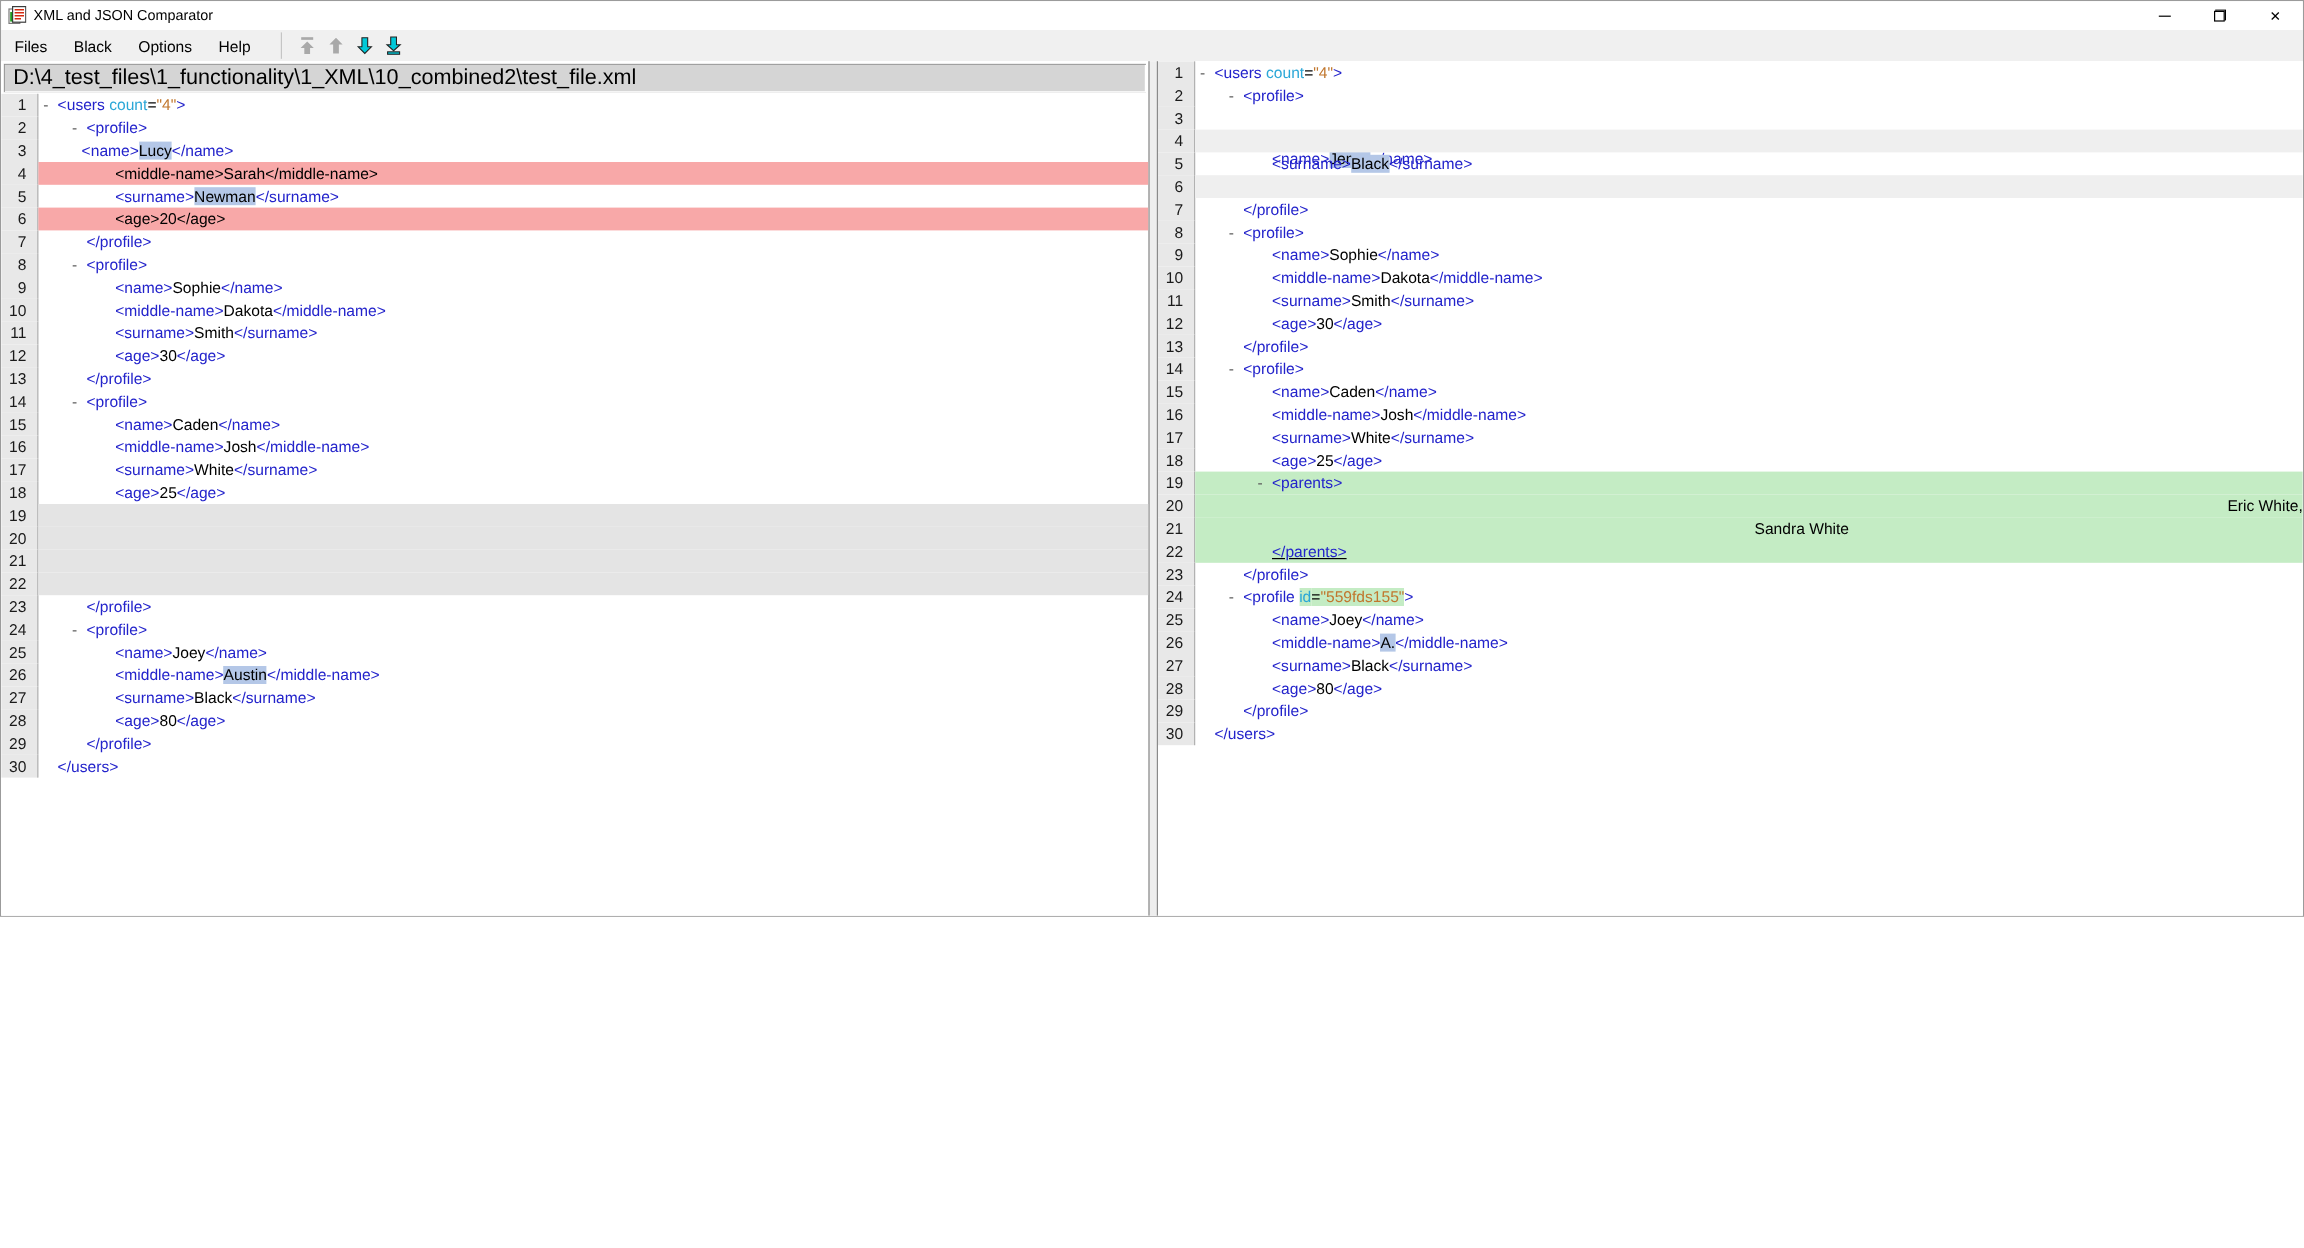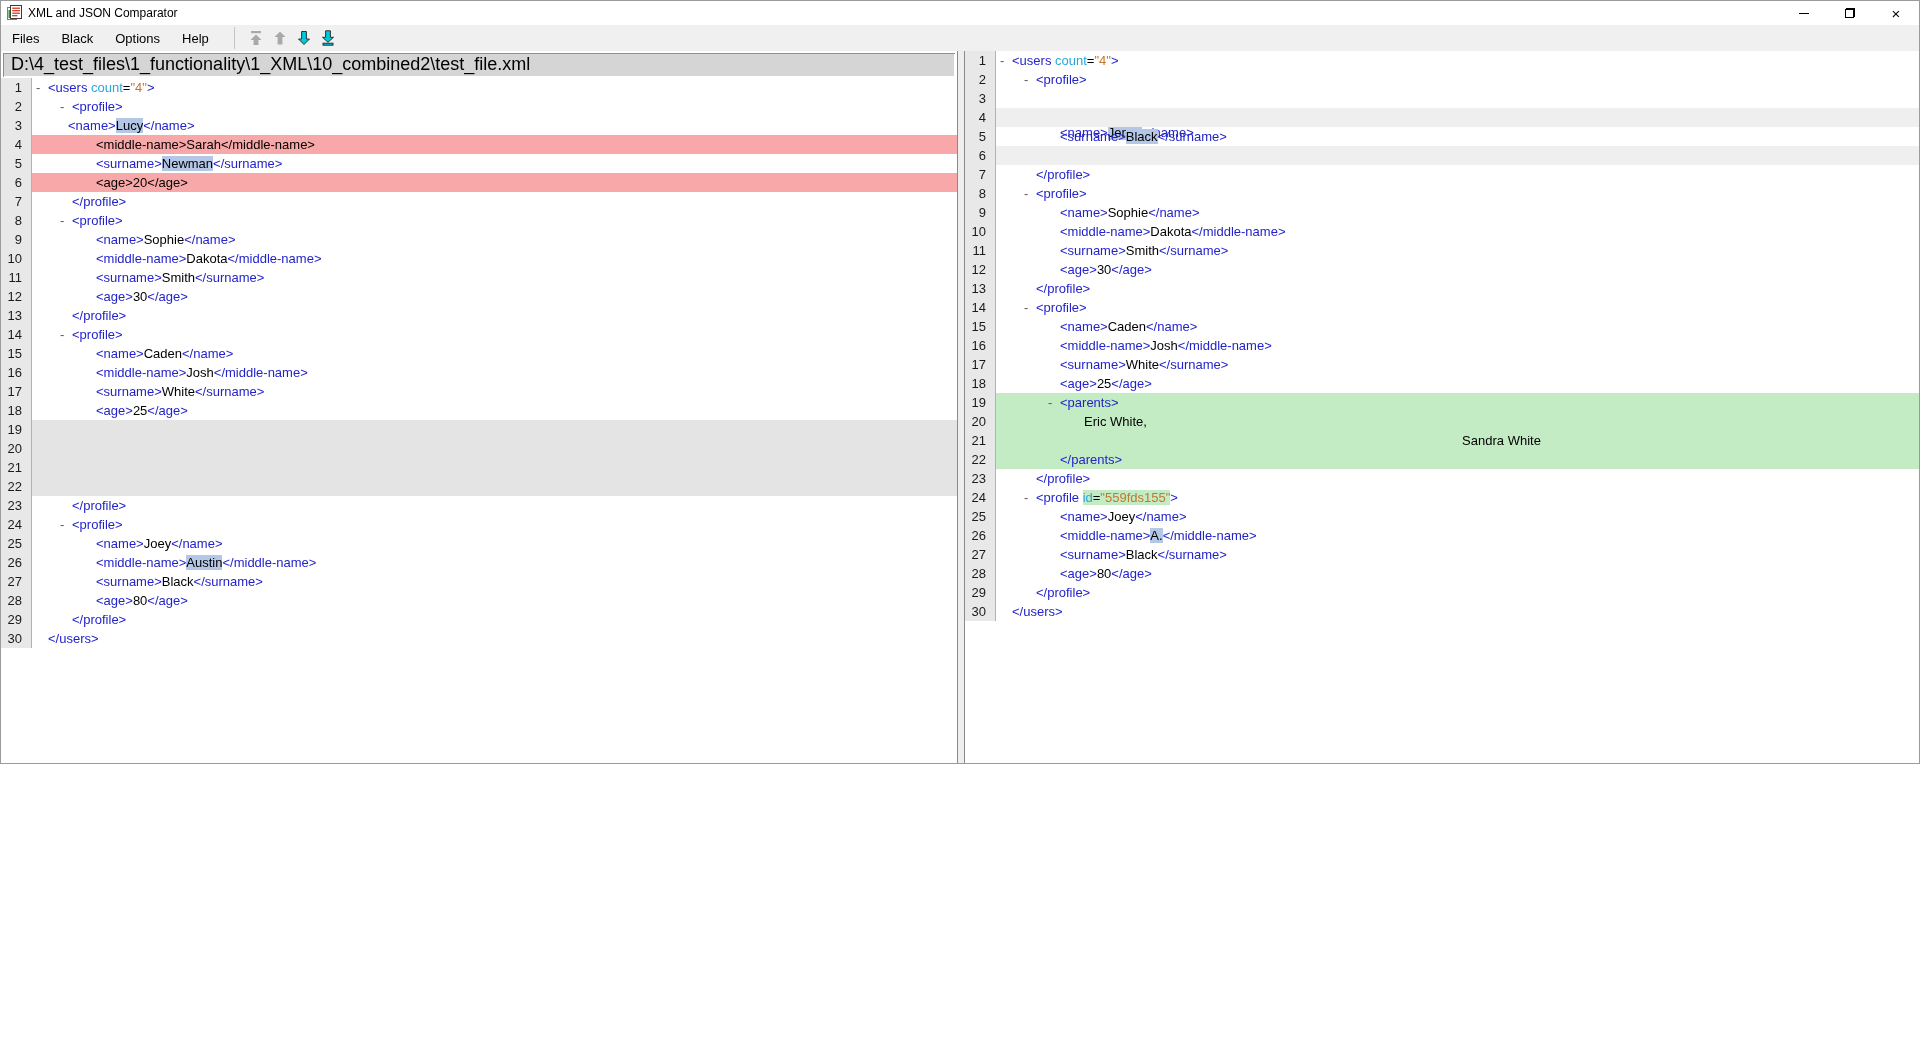--- a/index.html
+++ b/index.html
@@ -365,29 +365,29 @@
           <div class="row">
             <div class="ln">18</div>
             <div class="ct" style="padding-left: 64px;"><span class="t-g">&lt;age&gt;</span><span class="t-t">25</span><span class="t-g">&lt;/age&gt;</span></div>
           </div>
           <div class="row bg-add">
             <div class="ln">19</div>
             <div class="ct" style="padding-left: 64px;"><span class="dash" style="left: 52px;">-</span><span class="t-g">&lt;parents&gt;</span></div>
           </div>
           <div class="row bg-add">
             <div class="ln">20</div>
-            <div class="ct" style="padding-left: 88px;"><span class="t-t">Eric White,</span></div>
+            <div class="ct" style="padding-left: 88px; text-align: right;"><span class="t-t">Eric White,</span></div>
           </div>
           <div class="row bg-add">
             <div class="ln">21</div>
             <div class="ct" style="padding-left: 88px; text-align: center;"><span class="t-t">Sandra White</span></div>
           </div>
           <div class="row bg-add">
             <div class="ln">22</div>
-            <div class="ct" style="padding-left: 64px;"><span class="t-g">&lt;/parents&gt;</span></div>
+            <div class="ct" style="padding-left: 64px; text-decoration: underline;"><span class="t-g">&lt;/parents&gt;</span></div>
           </div>
           <div class="row">
             <div class="ln">23</div>
             <div class="ct" style="padding-left: 40px;"><span class="t-g">&lt;/profile&gt;</span></div>
           </div>
           <div class="row">
             <div class="ln">24</div>
             <div class="ct" style="padding-left: 40px;"><span class="dash" style="left: 28px;">-</span><span class="t-g">&lt;profile </span><span class="t-a hl-g">id</span><span class="t-q hl-g">=</span><span class="t-v hl-g">"559fds155"</span><span class="t-g">&gt;</span></div>
           </div>
           <div class="row">

